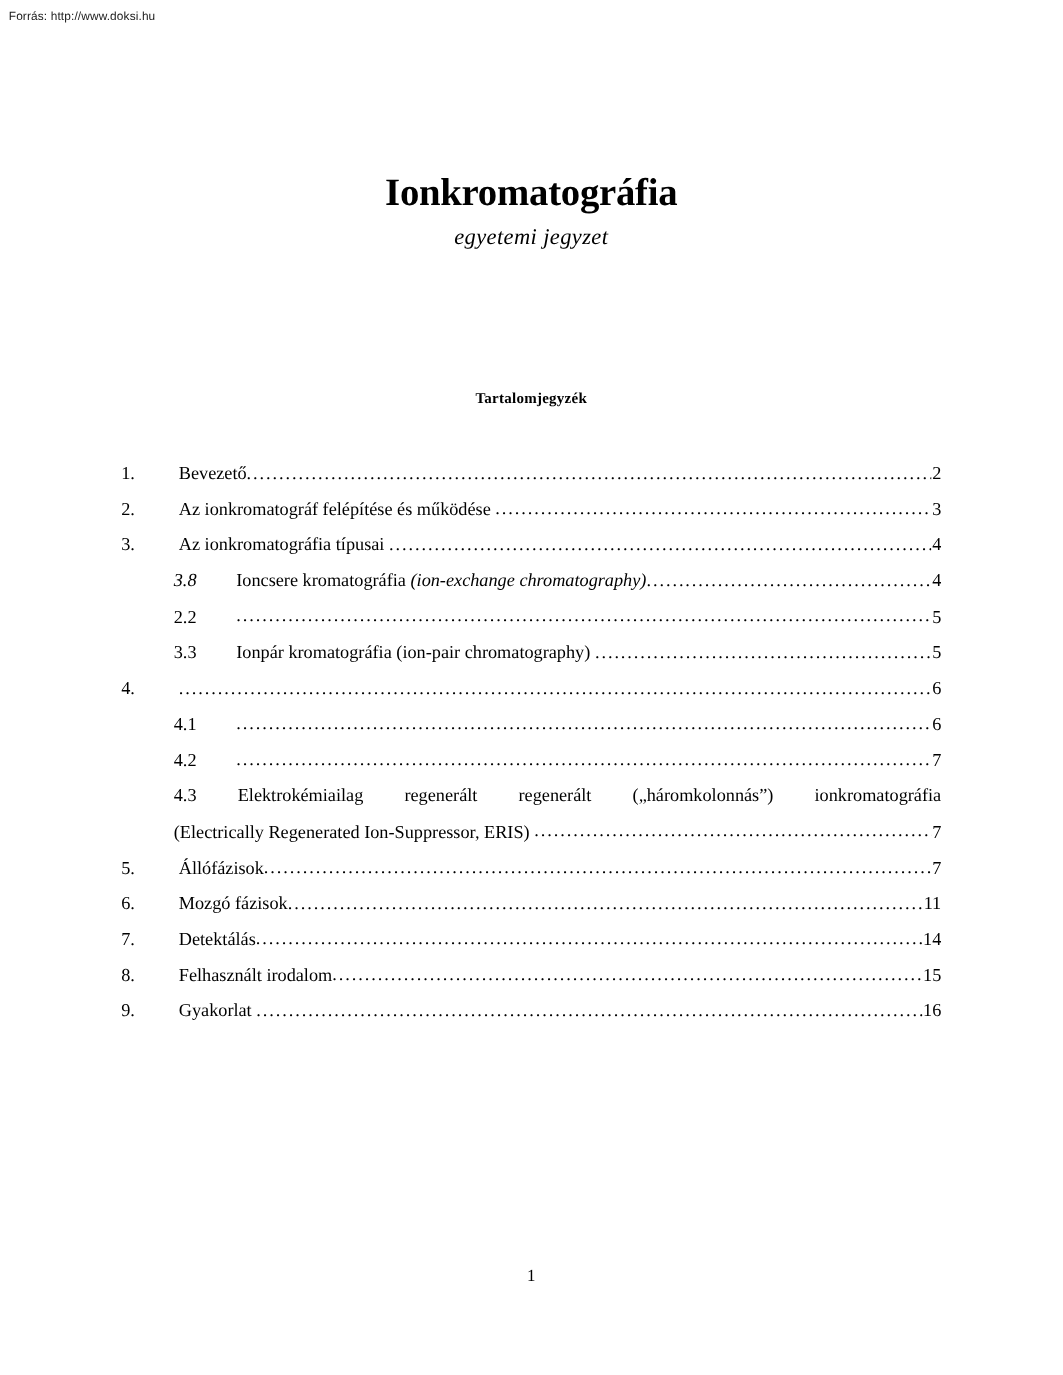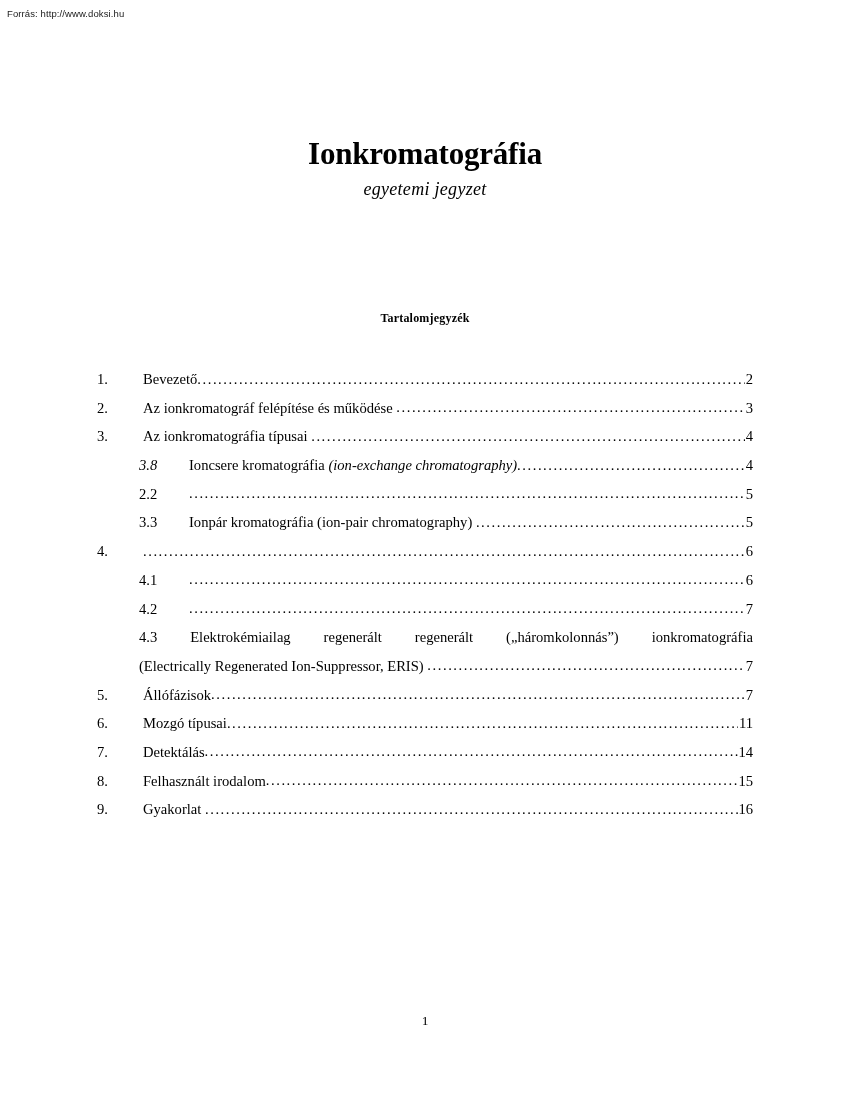--- a/index.html
+++ b/index.html
@@ -284,21 +284,21 @@
         <span class="toc-num">5.</span>
         <span class="toc-body">
           <span class="toc-label">Állófázisok</span>
           <span class="toc-leader">..........................................................................................................................................................................................................................................................</span>
           <span class="toc-page">7</span>
         </span>
       </div>
       <div class="toc-row">
         <span class="toc-num">6.</span>
         <span class="toc-body">
-          <span class="toc-label">Mozgó típusai</span>
+          <span class="toc-label">Mozgó fázisok</span>
           <span class="toc-leader">..........................................................................................................................................................................................................................................................</span>
           <span class="toc-page">11</span>
         </span>
       </div>
       <div class="toc-row">
         <span class="toc-num">7.</span>
         <span class="toc-body">
           <span class="toc-label">Detektálás</span>
           <span class="toc-leader">..........................................................................................................................................................................................................................................................</span>
           <span class="toc-page">14</span>

